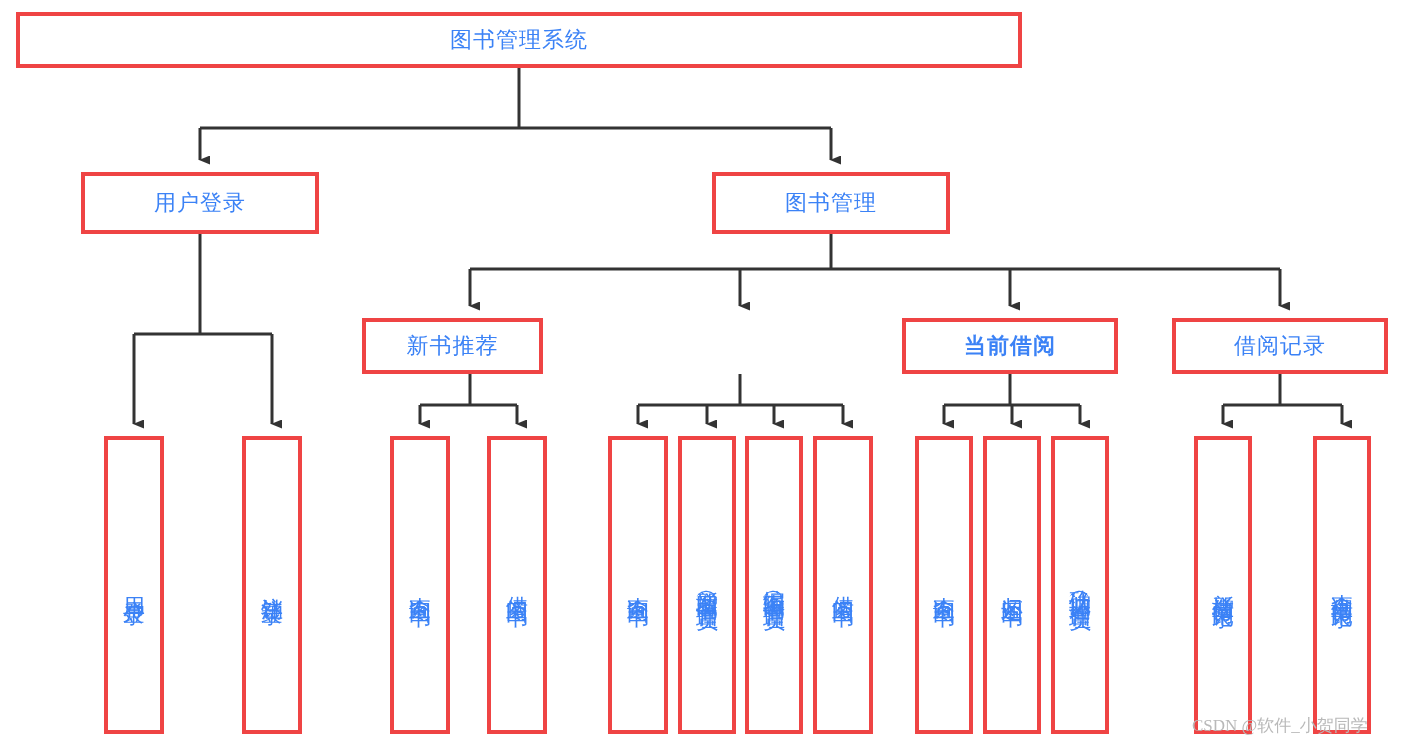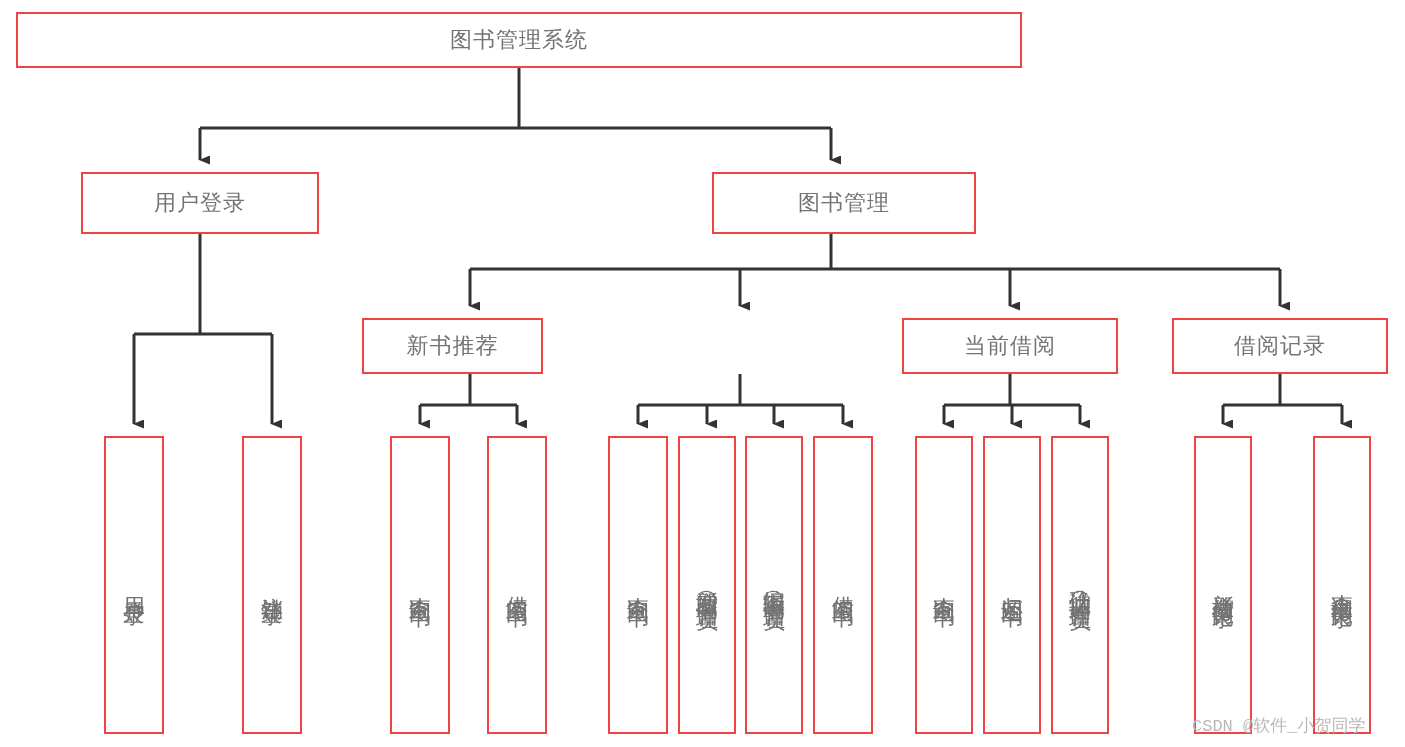--- a/index.html
+++ b/index.html
@@ -20,26 +20,26 @@
   #edge-layer {
     position: absolute;
     left: 0;
     top: 0;
     width: 1405px;
     height: 747px;
   }
   .node {
     position: absolute;
     box-sizing: border-box;
-    border: 2px solid #ef4444;
+    border: 4px solid #ef4444;
     background: #ffffff;
     display: flex;
     align-items: center;
     justify-content: center;
-    color: #737373;
+    color: #3b82f6;
     z-index: 3;
   }
   .node-h {
     font-size: 22px;
     letter-spacing: 1px;
     white-space: nowrap;
   }
   .node-v {
     font-size: 22px;
   }
@@ -52,21 +52,21 @@
     display: block;
   }
   .watermark {
     position: absolute;
     left: 1192px;
     top: 714px;
     font-size: 17px;
     color: #b9b9b9;
     white-space: nowrap;
     z-index: 6;
-    font-family: Liberation Mono, monospace;
+    font-family: Liberation Serif, serif;
   }
 </style>
 </head>
 <body>
 
 <div id="diagram-canvas">
 
   <svg id="edge-layer" viewBox="0 0 1405 747" xmlns="http://www.w3.org/2000/svg">
     <defs>
       <marker id="arrowhead" markerWidth="9" markerHeight="11" refX="4.5" refY="10" orient="auto" markerUnits="userSpaceOnUse">
@@ -118,28 +118,28 @@
     </g>
   </svg>
 
   <div class="node node-h" style="left:16px; top:12px; width:1006px; height:56px;">
     <span>图书管理系统</span>
   </div>
 
   <div class="node node-h" style="left:81px; top:172px; width:238px; height:62px;">
     <span>用户登录</span>
   </div>
-  <div class="node node-h" style="left:712px; top:172px; width:264px; height:62px;">
+  <div class="node node-h" style="left:712px; top:172px; width:238px; height:62px;">
     <span>图书管理</span>
   </div>
 
   <div class="node node-h" style="left:362px; top:318px; width:181px; height:56px;">
     <span>新书推荐</span>
   </div>
-  <div class="node node-h" style="left:902px; top:318px; width:216px; height:56px;">
+  <div class="node node-h" style="left:902px; top:318px; width:216px; height:56px;font-weight:bold;">
     <span>当前借阅</span>
   </div>
   <div class="node node-h" style="left:1172px; top:318px; width:216px; height:56px;">
     <span>借阅记录</span>
   </div>
 
   <div class="node node-v" style="left:104px; top:436px; width:60px; height:298px;">
     <span class="vlabel">用户登录</span>
   </div>
   <div class="node node-v" style="left:242px; top:436px; width:60px; height:298px;">

